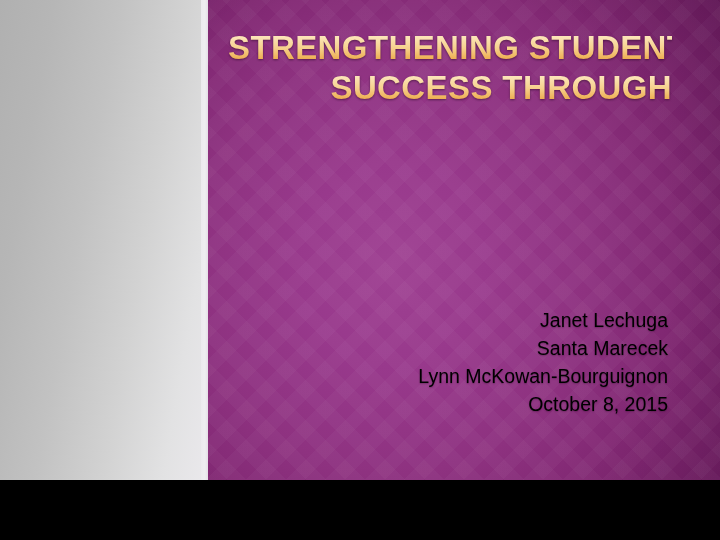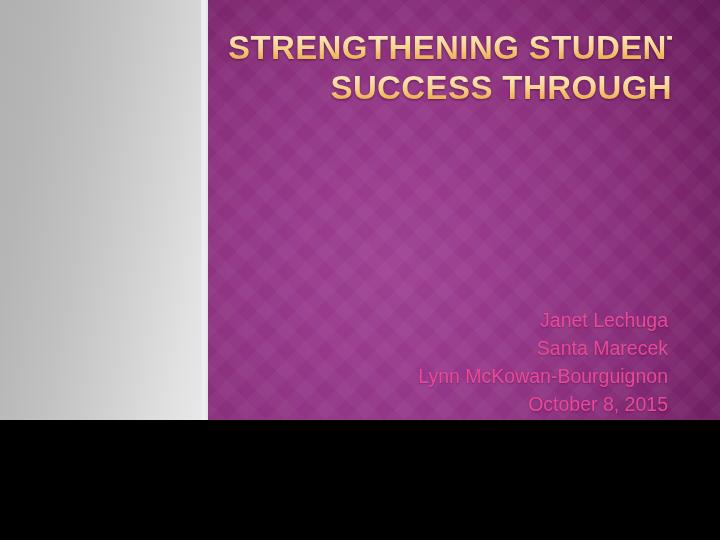--- a/index.html
+++ b/index.html
@@ -5,21 +5,21 @@
 <style>
   html, body {
     margin: 0;
     padding: 0;
     background: #000;
   }
 
   .slide {
     position: relative;
     width: 720px;
-    height: 420px;
+    height: 480px;
     overflow: hidden;
     font-family: "Liberation Sans", sans-serif;
     background: #ffffff;
   }
 
   
   .left-band {
     position: absolute;
     left: 0;
     top: 0;
@@ -134,21 +134,21 @@
     text-align: right;
     z-index: 5;
   }
 
   .subtitle-line {
     display: block;
     font-family: "Liberation Sans", sans-serif;
     font-size: 19.5px;
     font-weight: normal;
     line-height: 28px;
-    color: #ec4899;
+    color: #000000;
     white-space: nowrap;
     text-shadow: 0px 1px 1.5px rgba(45, 8, 40, 0.35);
   }
 </style>
 </head>
 <body>
 
 <div class="slide">
 
   <div class="left-band"></div>

